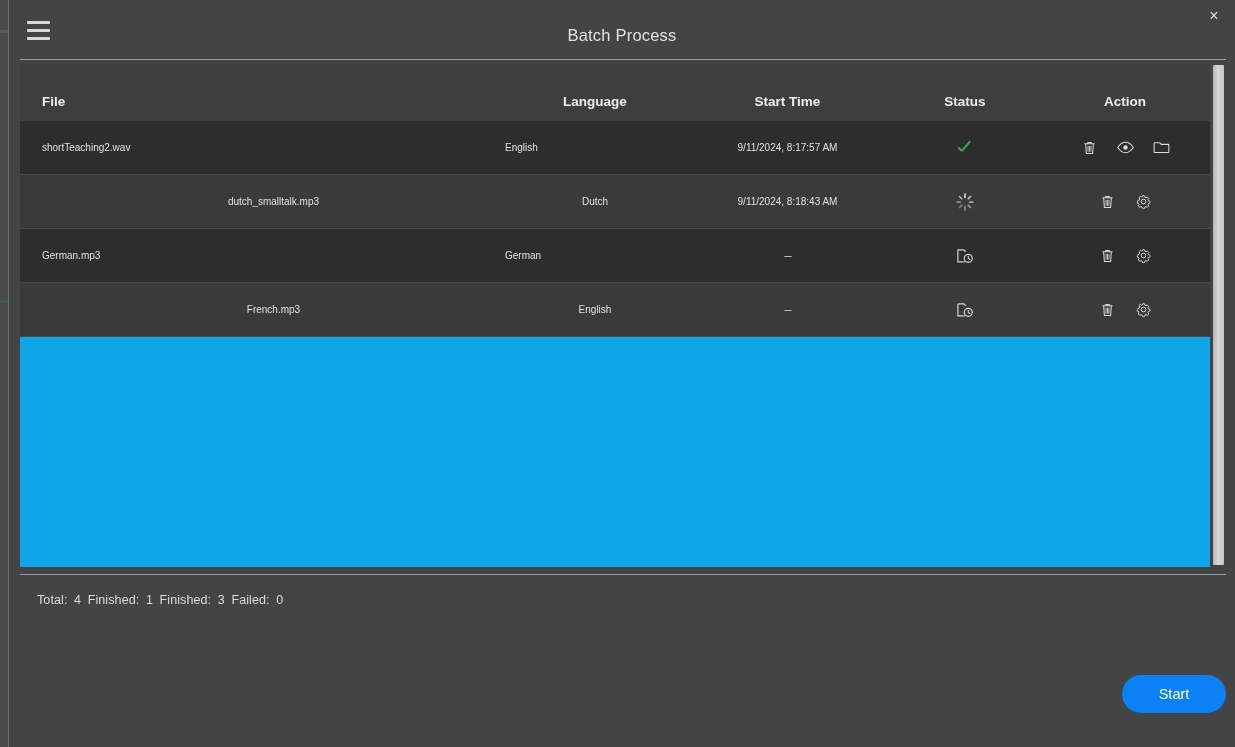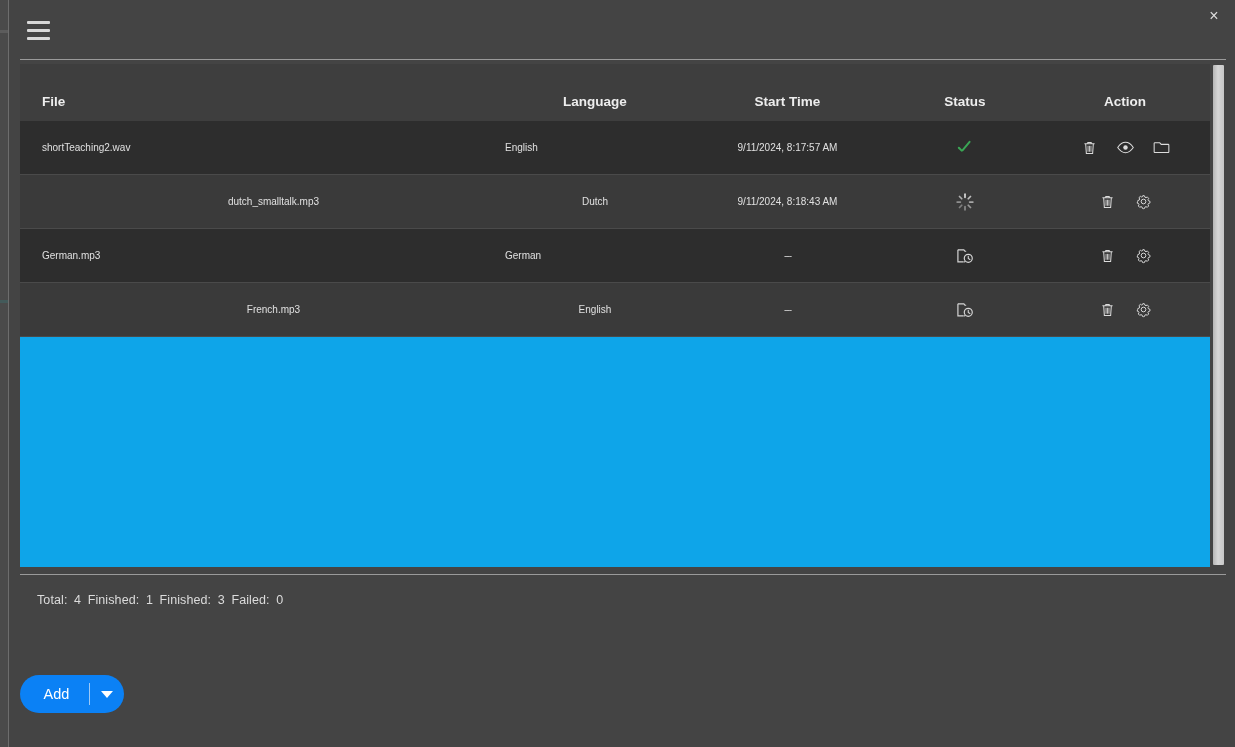--- a/index.html
+++ b/index.html
@@ -293,20 +293,21 @@
 </div>
 
 <div class="window">
 
   <div class="titlebar">
     <div class="hamburger">
       <span></span>
       <span></span>
       <span></span>
     </div>
+    <div class="win-title">Batch Process</div>
     <div class="close-btn">×</div>
     <div class="title-sep"></div>
   </div>
 
   <div class="table-wrap">
     <div class="table-scroll">
       <div class="pre-head"></div>
       <table>
         <colgroup>
           <col class="c-file">
@@ -470,22 +471,16 @@
     <span>4</span>
     <span>Finished:</span>
     <span>1</span>
     <span>Finished:</span>
     <span>3</span>
     <span>Failed:</span>
     <span>0</span>
   </div>
 
   <div class="btn-row">
-    <div class="add-btn">
-      <div class="add-label">Add</div>
-      <div class="add-divider"></div>
-      <div class="add-caret">
-        <span class="caret"></span>
-      </div>
-    </div>
+    <div class="start-btn">Start</div>
   </div>
 
 </div>
 
 </body></html>

